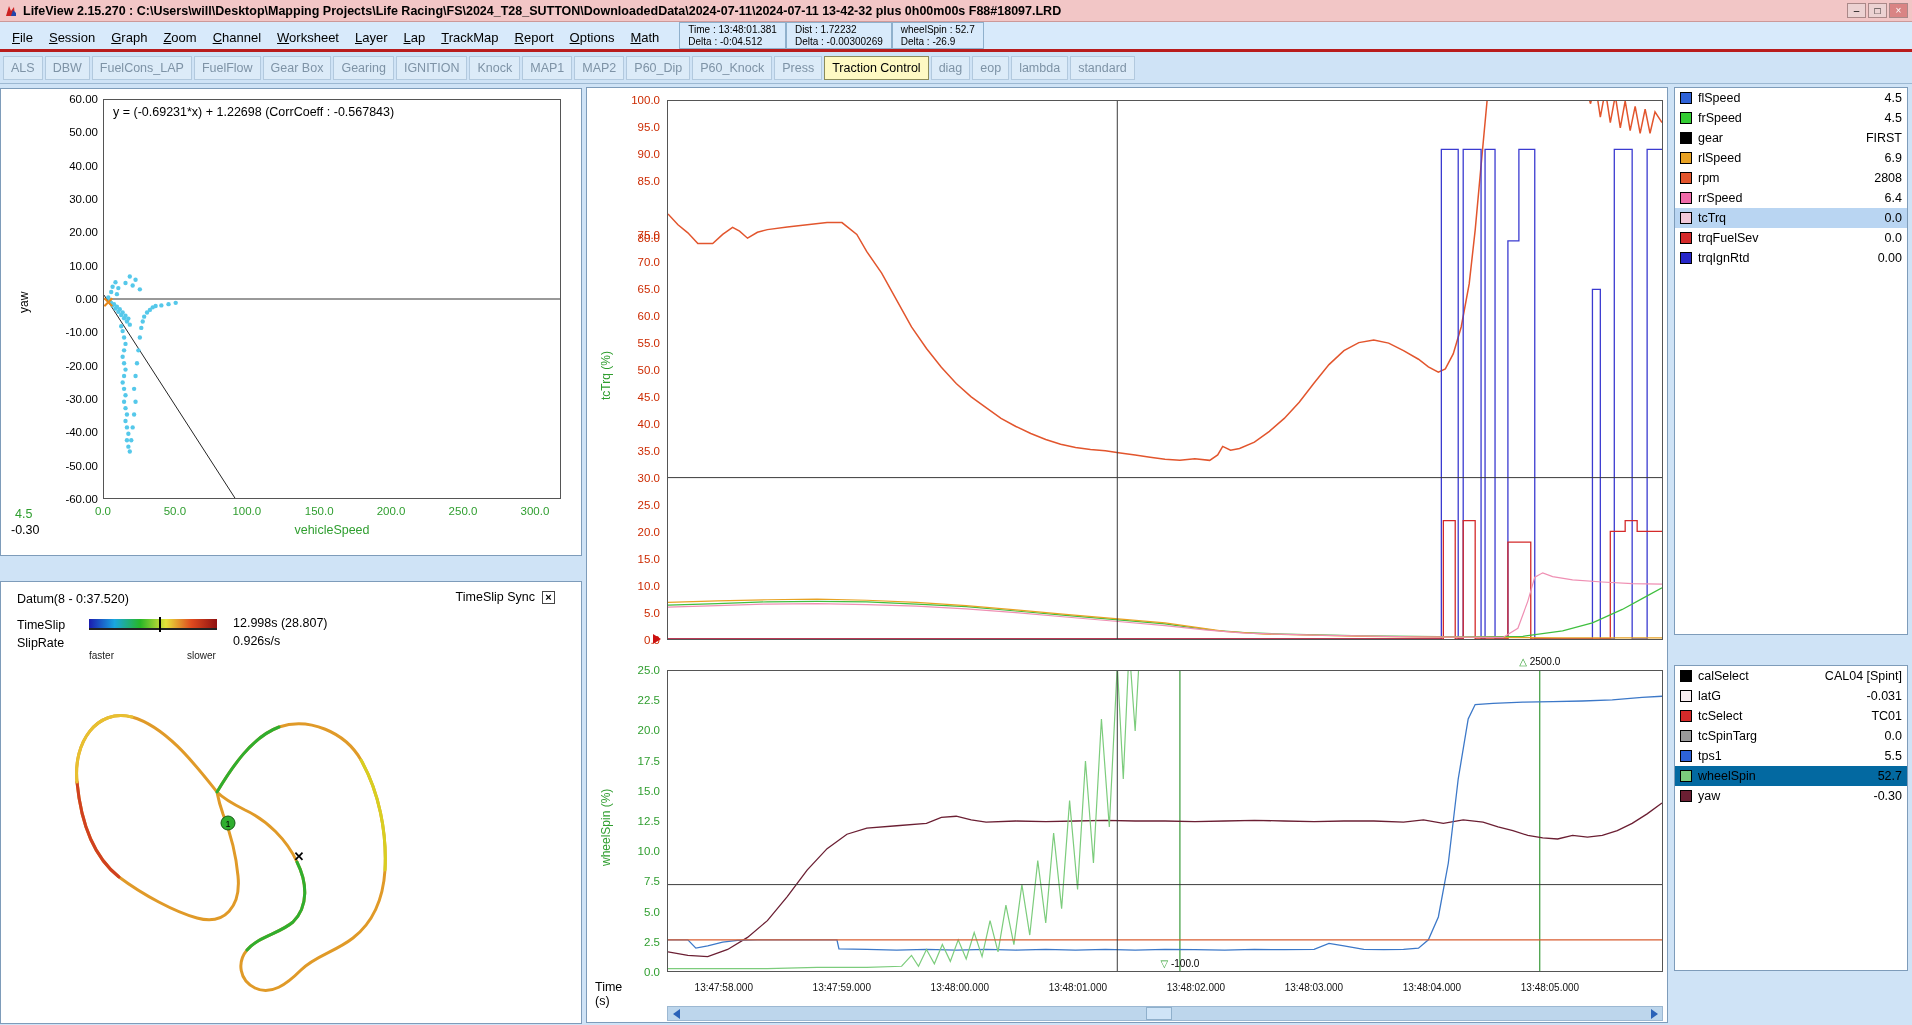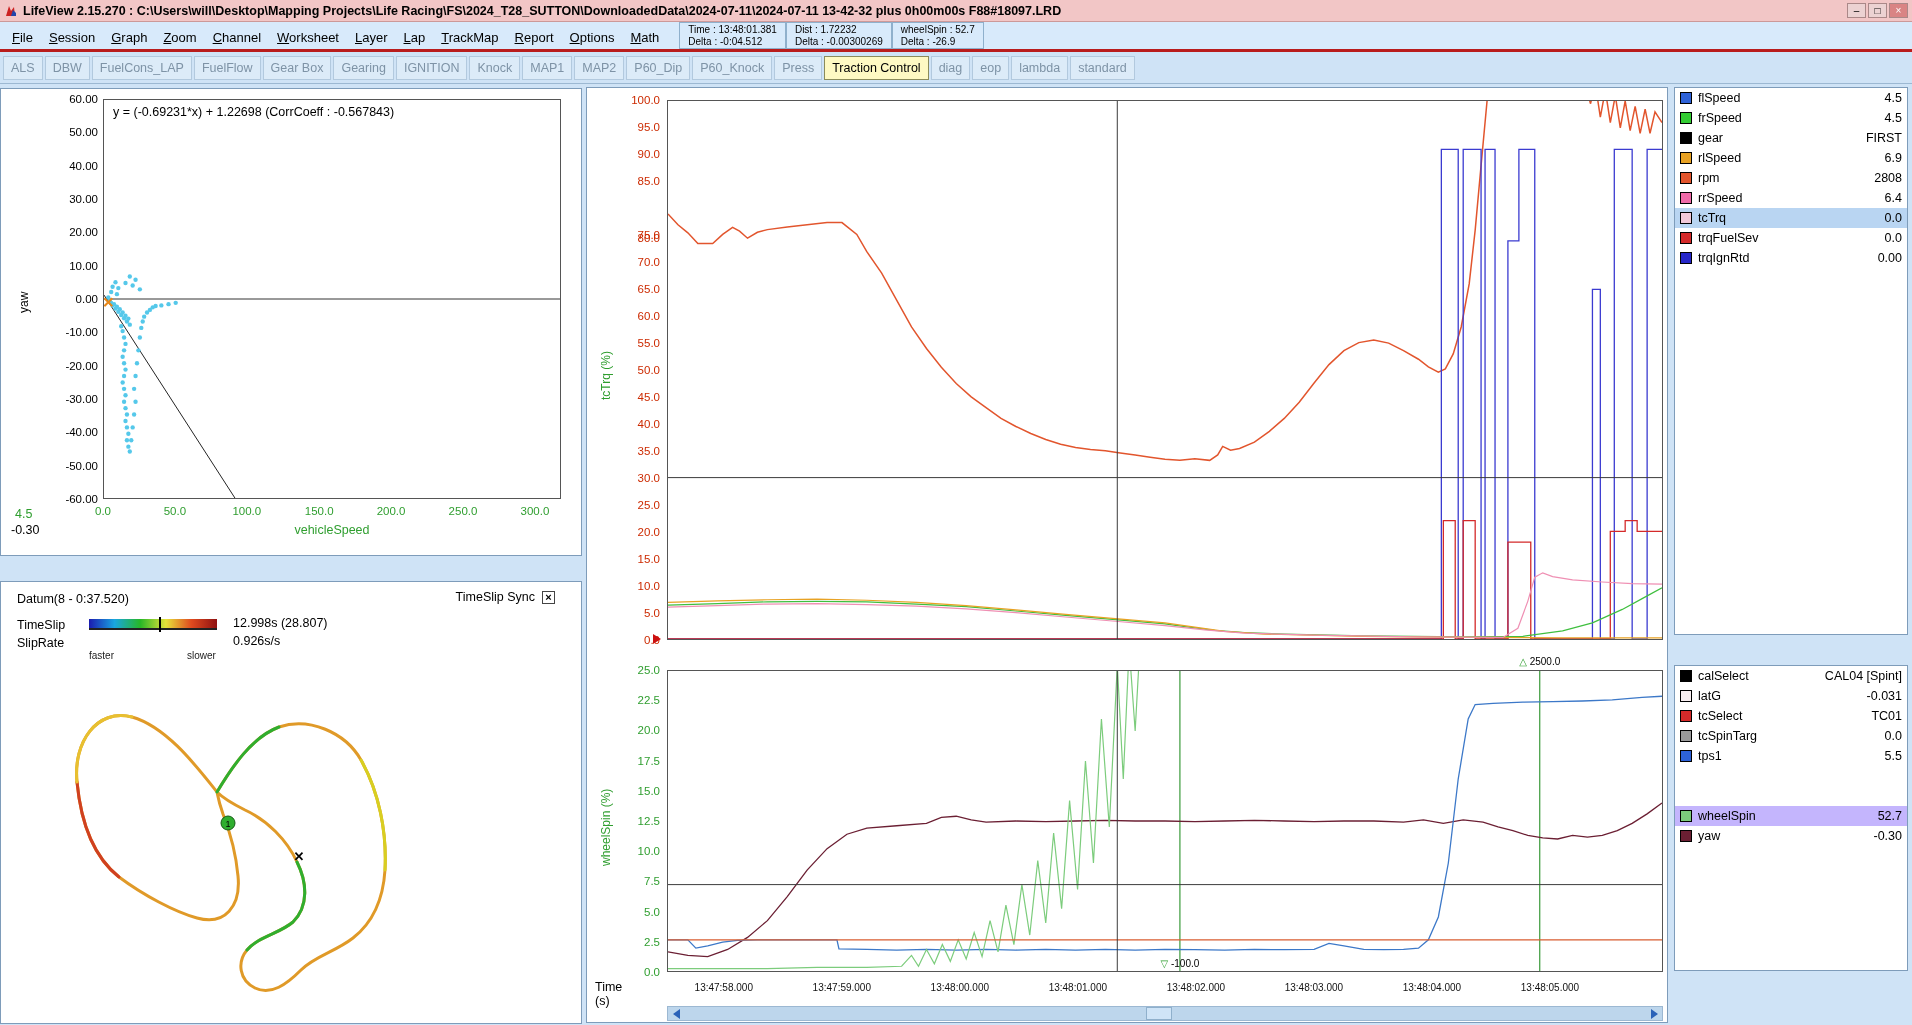--- a/index.html
+++ b/index.html
@@ -86,21 +86,21 @@
   .scroll-thumb { position:absolute; left:48%; top:0; width:26px; height:13px; background:#cfe4f7; border:1px solid #8fb0cc; }
 
   
   .legend-box1 { left:2px; top:2px; width:234px; height:548px; }
   .legend-box2 { left:2px; top:580px; width:234px; height:306px; }
   .lrow { display:flex; align-items:center; height:20px; padding:0 5px; font-size:12.5px; }
   .lrow .sw { width:12px; height:12px; border:1px solid #000; margin-right:6px; flex:none; }
   .lrow .ln { flex:1; white-space:nowrap; overflow:hidden; }
   .lrow .lv { margin-left:auto; white-space:nowrap; }
   .lrow.hl-blue   { background:#b9d5f2; }
-  .lrow.hl-yellow { background:#c4b5fd;margin-top:40px; }
+  .lrow.hl-yellow { background:#0369a1; }
 
   .logo-icon { width:14px; height:14px; flex:none; }
 </style>
 </head>
 <body>
 
 <div class="titlebar">
   <svg class="logo-icon" viewBox="0 0 14 14">
     <path d="M2,12 L5,2 L7,7 L10,3 L11,12 Z" fill="#cc2222"></path>
     <path d="M7,12 L9,6 L12,9 L12,12 Z" fill="#2244aa"></path>

